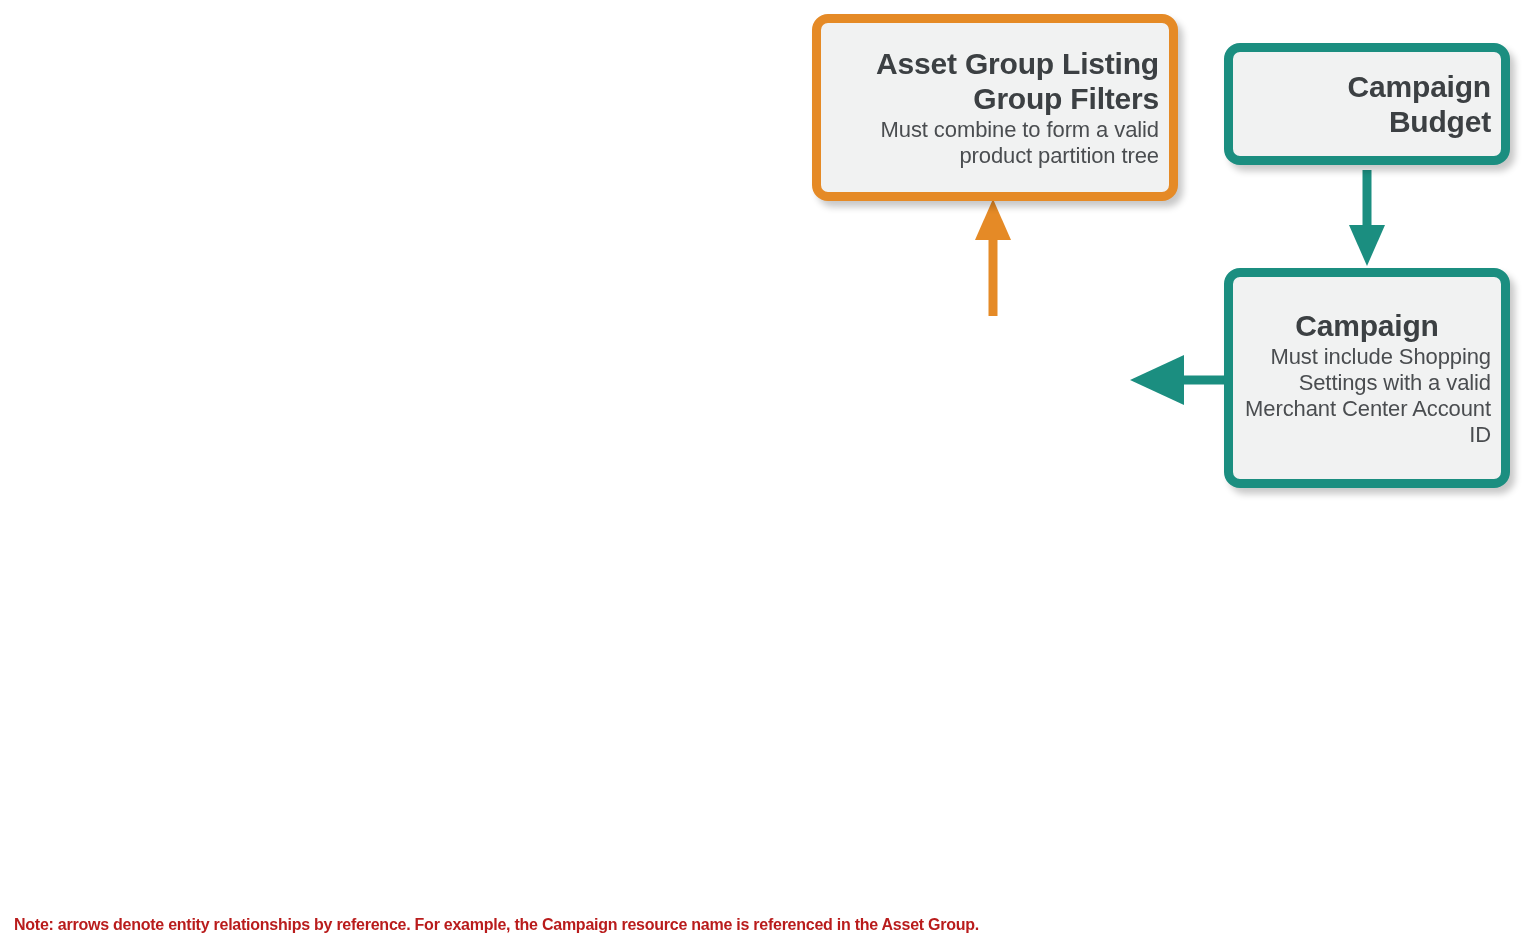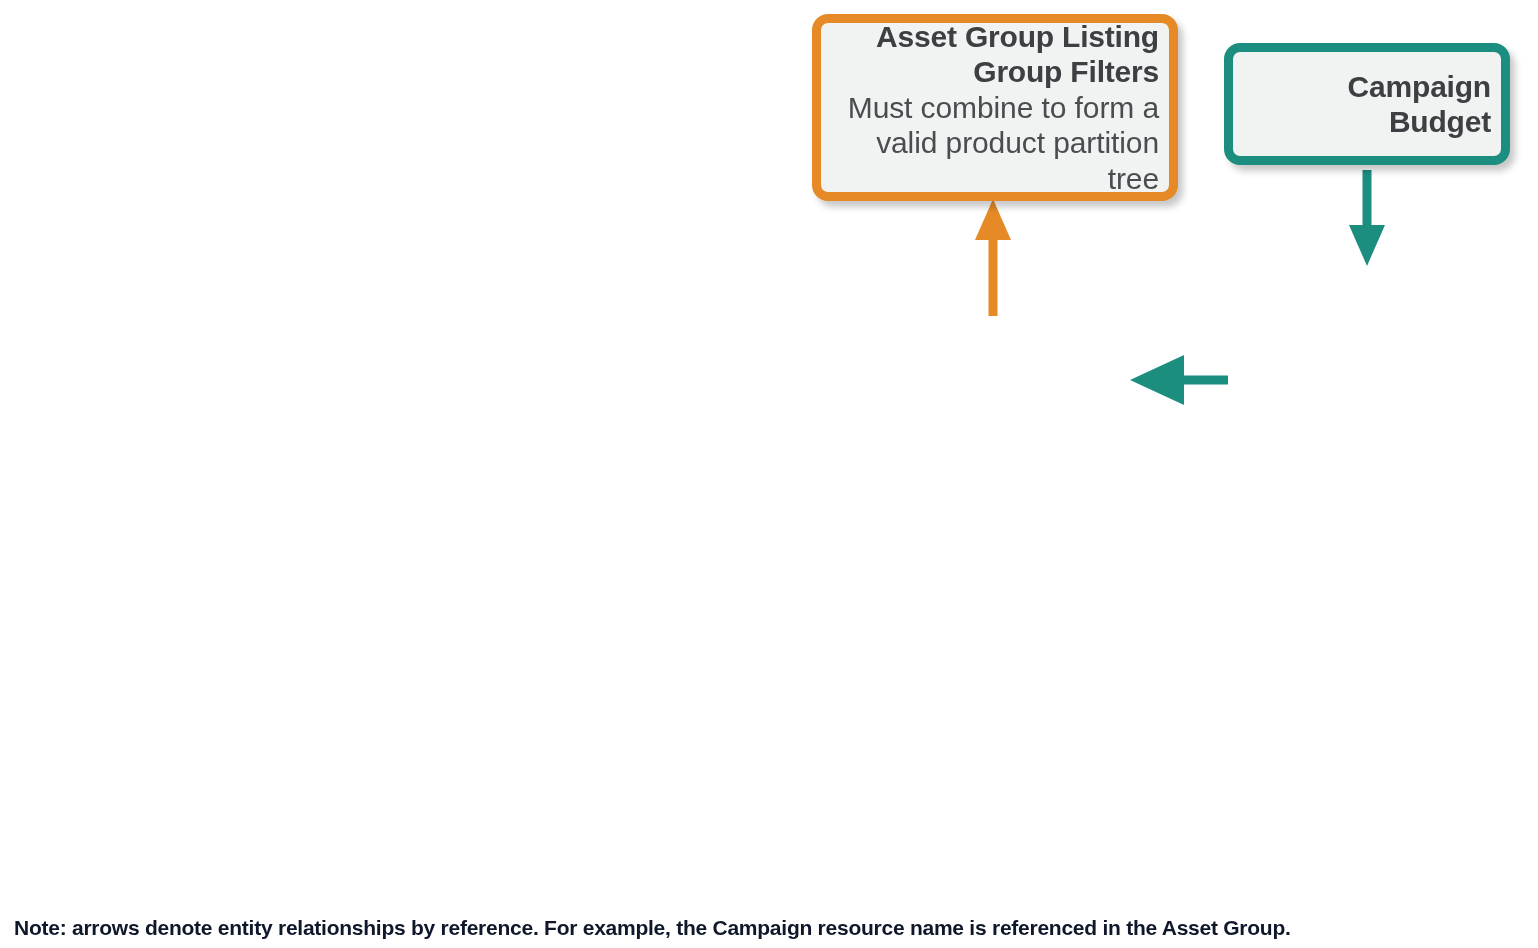--- a/index.html
+++ b/index.html
@@ -52,21 +52,21 @@
   .node.teal   { border-color: #1B8E80; }
 
   .node-title {
     font-size: 30px;
     font-weight: 700;
     color: #3C4043;
     line-height: 1.17;
     letter-spacing: -0.2px;
   }
   .node-subtitle {
-    font-size: 30px;
+    font-size: 22px;
     font-weight: 400;
     color: #4A4D50;
     line-height: 1.18;
     margin-top: 1px;
     letter-spacing: -0.1px;
   }
 
   
   #node-asset-group-listing-group-filters {
     left: 812px;  top: 14px;   width: 366px;  height: 187px;
@@ -79,23 +79,23 @@
   }
   #node-campaign {
     left: 1224px; top: 268px;  width: 286px;  height: 220px;
   }
 
   
   #diagram-note {
     position: absolute;
     left: 14px;
     top: 916px;
-    font-size: 21px;
+    font-size: 16px;
     font-weight: 700;
-    color: #0f172a;
+    color: #b91c1c;
     letter-spacing: -0.25px;
     white-space: nowrap;
   }
 </style>
 </head>
 <body>
 
 <div id="diagram-canvas">
 
   <svg id="connectors" viewBox="0 0 1538 948" width="1538" height="948" aria-hidden="true">
@@ -119,16 +119,20 @@
   <div class="node orange" id="node-asset-group-listing-group-filters">
     <div class="node-title">Asset Group Listing Group Filters</div>
     <div class="node-subtitle">Must combine to form a valid product partition tree</div>
   </div>
 
   <div class="node teal" id="node-campaign-budget">
     <div class="node-title">Campaign Budget</div>
   </div>
 
 
+  <div class="node teal" id="node-campaign">
+    <div class="node-title">Campaign</div>
+    <div class="node-subtitle">Must include Shopping Settings with a valid Merchant Center Account ID</div>
+  </div>
 
   <div id="diagram-note">Note: arrows denote entity relationships by reference. For example, the Campaign resource name is referenced in the Asset Group.</div>
 
 </div>
 
 </body></html>

